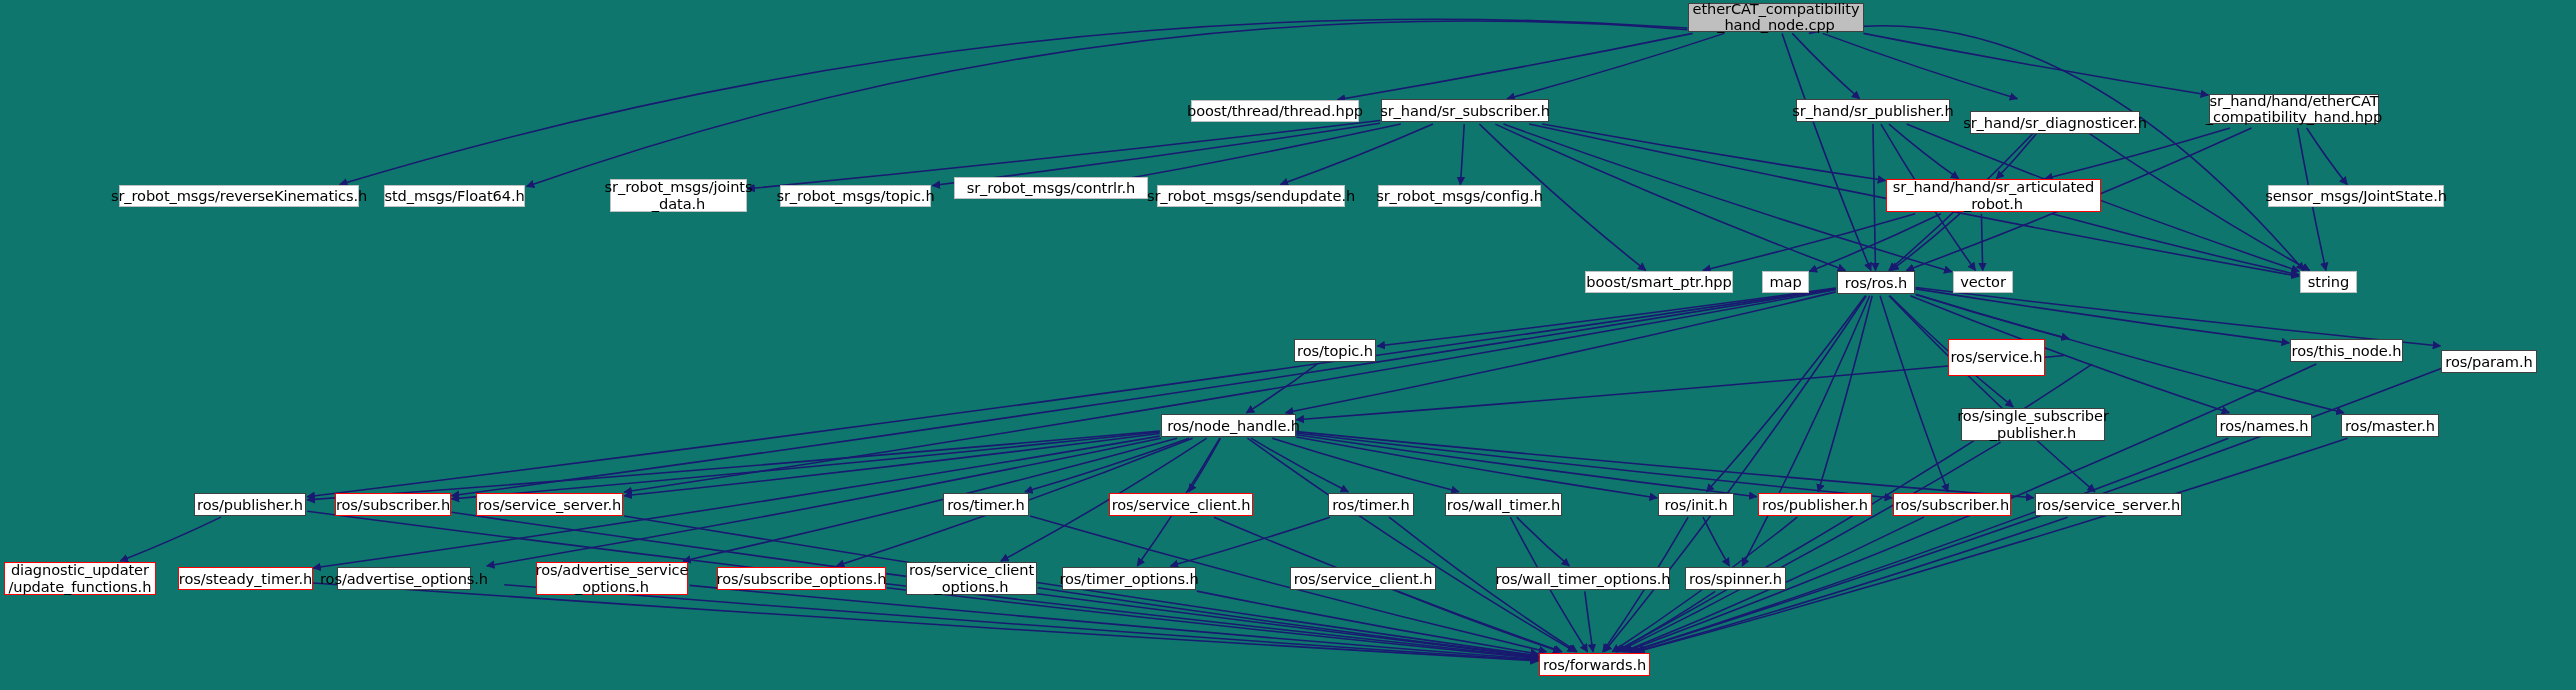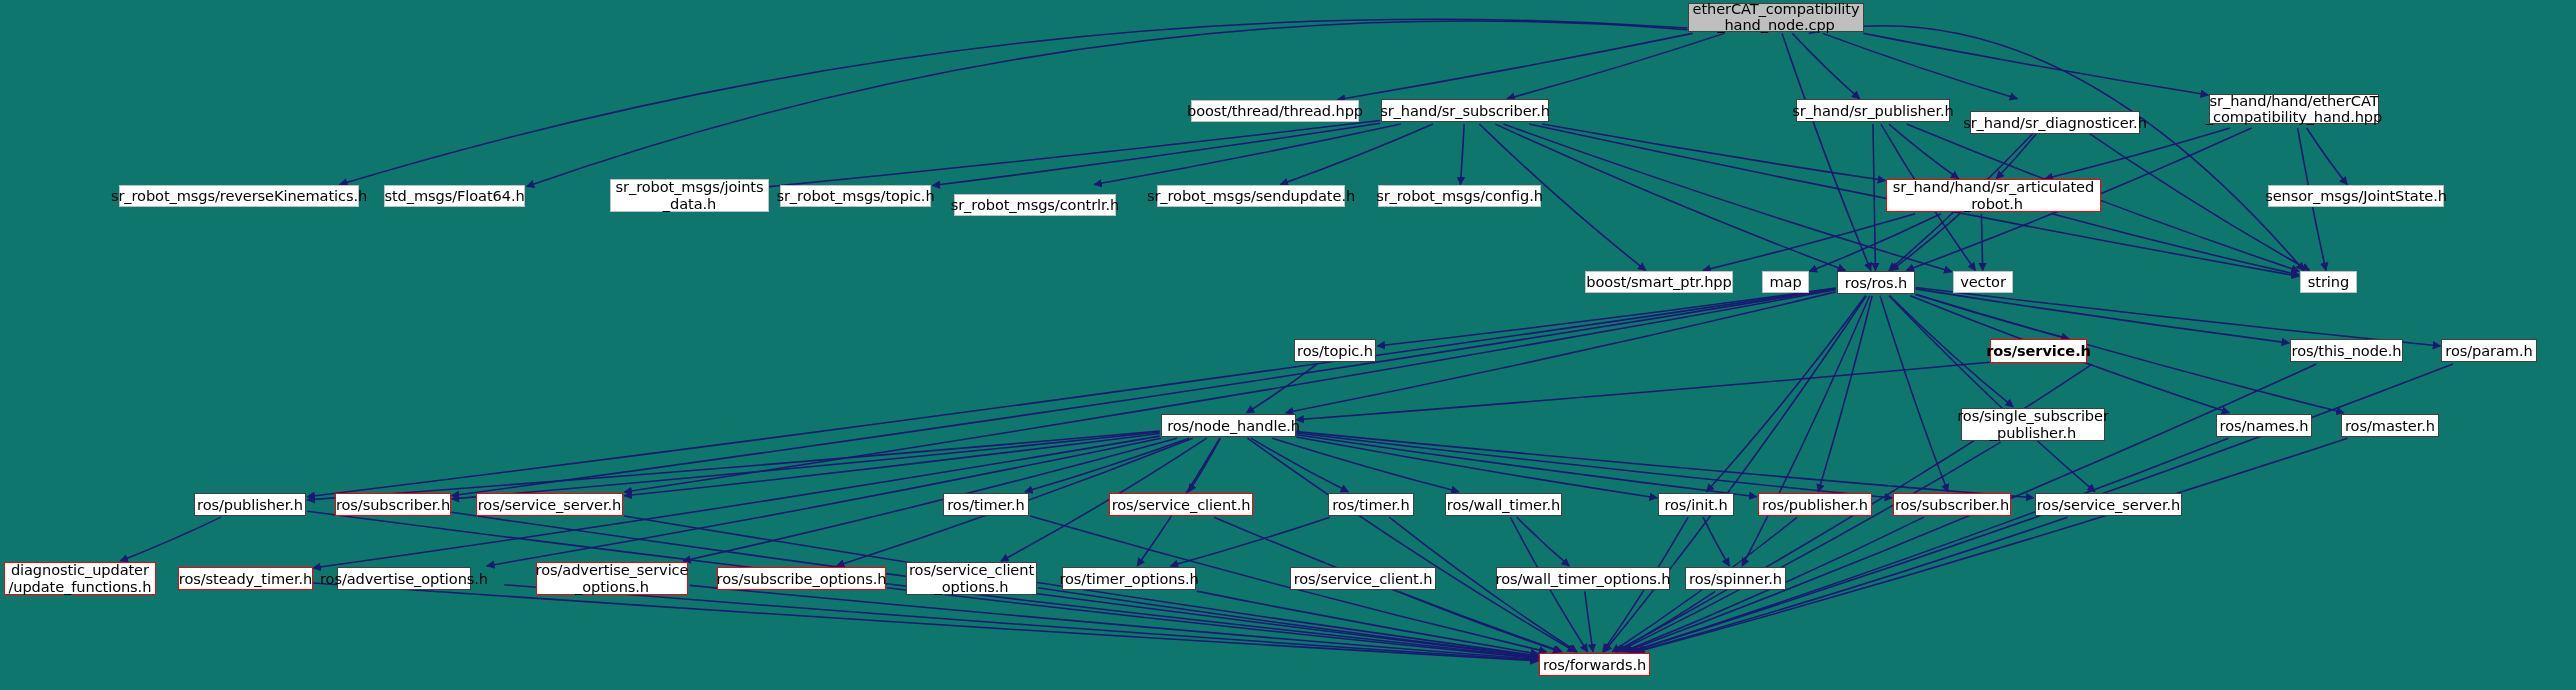--- a/index.html
+++ b/index.html
@@ -156,38 +156,38 @@
       <div class="node root" style="left: 1688px; top: 2.9px; width: 176px; height: 29px;">etherCAT_compatibility
 _hand_node.cpp</div>
       <div class="node " style="left: 1191px; top: 100px; width: 168px; height: 21.5px;">boost/thread/thread.hpp</div>
       <div class="node solid" style="left: 1381px; top: 99px; width: 168px; height: 23.4px;">sr_hand/sr_subscriber.h</div>
       <div class="node solid" style="left: 1796px; top: 99px; width: 154px; height: 23.4px;">sr_hand/sr_publisher.h</div>
       <div class="node solid" style="left: 1970px; top: 99px; width: 170px; height: 23.4px; margin-top: 12px;">sr_hand/sr_diagnosticer.h</div>
       <div class="node solid" style="left: 2209px; top: 94px; width: 170px; height: 30px;">sr_hand/hand/etherCAT
 _compatibility_hand.hpp</div>
       <div class="node " style="left: 119px; top: 185px; width: 240px; height: 21.5px;">sr_robot_msgs/reverseKinematics.h</div>
       <div class="node " style="left: 384px; top: 185px; width: 141px; height: 21.5px;">std_msgs/Float64.h</div>
-      <div class="node " style="left: 610px; top: 179px; width: 159px; height: 33px;">sr_robot_msgs/joints
+      <div class="node " style="left: 610px; top: 179px; width: 137px; height: 33px;">sr_robot_msgs/joints
 _data.h</div>
       <div class="node " style="left: 780px; top: 185px; width: 151px; height: 21.5px;">sr_robot_msgs/topic.h</div>
-      <div class="node " style="left: 954px; top: 194px; width: 162px; height: 21.5px;">sr_robot_msgs/contrlr.h</div>
+      <div class="node " style="left: 954px; top: 177px; width: 194px; height: 21.5px;">sr_robot_msgs/contrlr.h</div>
       <div class="node " style="left: 1157px; top: 185px; width: 188px; height: 21.5px;">sr_robot_msgs/sendupdate.h</div>
       <div class="node " style="left: 1378px; top: 185px; width: 163px; height: 21.5px;">sr_robot_msgs/config.h</div>
       <div class="node red" style="left: 1886px; top: 179px; width: 215px; height: 33px;">sr_hand/hand/sr_articulated
 _robot.h</div>
       <div class="node " style="left: 2268px; top: 185px; width: 176px; height: 21.5px;">sensor_msgs/JointState.h</div>
       <div class="node " style="left: 1585px; top: 271px; width: 148px; height: 21.5px;">boost/smart_ptr.hpp</div>
       <div class="node " style="left: 1762px; top: 271px; width: 47px; height: 21.5px;">map</div>
       <div class="node solid" style="left: 1837px; top: 271px; width: 78px; height: 23.4px;">ros/ros.h</div>
       <div class="node " style="left: 1953px; top: 271px; width: 60px; height: 21.5px;">vector</div>
       <div class="node " style="left: 2300px; top: 271px; width: 57px; height: 21.5px;">string</div>
       <div class="node solid" style="left: 1294px; top: 339px; width: 82px; height: 23.4px;">ros/topic.h</div>
-      <div class="node red" style="left: 1990px; top: 339px; width: 97px; height: 24px; font-weight: bold;">ros/service.h</div>
+      <div class="node red" style="left: 1948px; top: 339px; width: 97px; height: 37px;">ros/service.h</div>
       <div class="node solid" style="left: 2290px; top: 339px; width: 113px; height: 23.4px;">ros/this_node.h</div>
-      <div class="node solid" style="left: 2441px; top: 339px; width: 96px; height: 23.4px;">ros/param.h</div>
+      <div class="node solid" style="left: 2441px; top: 350px; width: 96px; height: 23.4px;">ros/param.h</div>
       <div class="node solid" style="left: 1161px; top: 414px; width: 135px; height: 23.4px; padding-left: 15px;">ros/node_handle.h</div>
       <div class="node solid" style="left: 1961px; top: 408px; width: 144px; height: 33px;">ros/single_subscriber
 _publisher.h</div>
       <div class="node solid" style="left: 2216px; top: 414px; width: 96px; height: 23.4px;">ros/names.h</div>
       <div class="node solid" style="left: 2341px; top: 414px; width: 98px; height: 23.4px;">ros/master.h</div>
       <div class="node solid" style="left: 194px; top: 493px; width: 112px; height: 23.4px;">ros/publisher.h</div>
       <div class="node red" style="left: 335px; top: 493px; width: 116px; height: 23.4px;">ros/subscriber.h</div>
       <div class="node red" style="left: 476px; top: 493px; width: 147px; height: 23.4px;">ros/service_server.h</div>
       <div class="node solid" style="left: 943px; top: 493px; width: 86px; height: 23.4px;">ros/timer.h</div>
       <div class="node red" style="left: 1109px; top: 493px; width: 144px; height: 23.4px;">ros/service_client.h</div>

